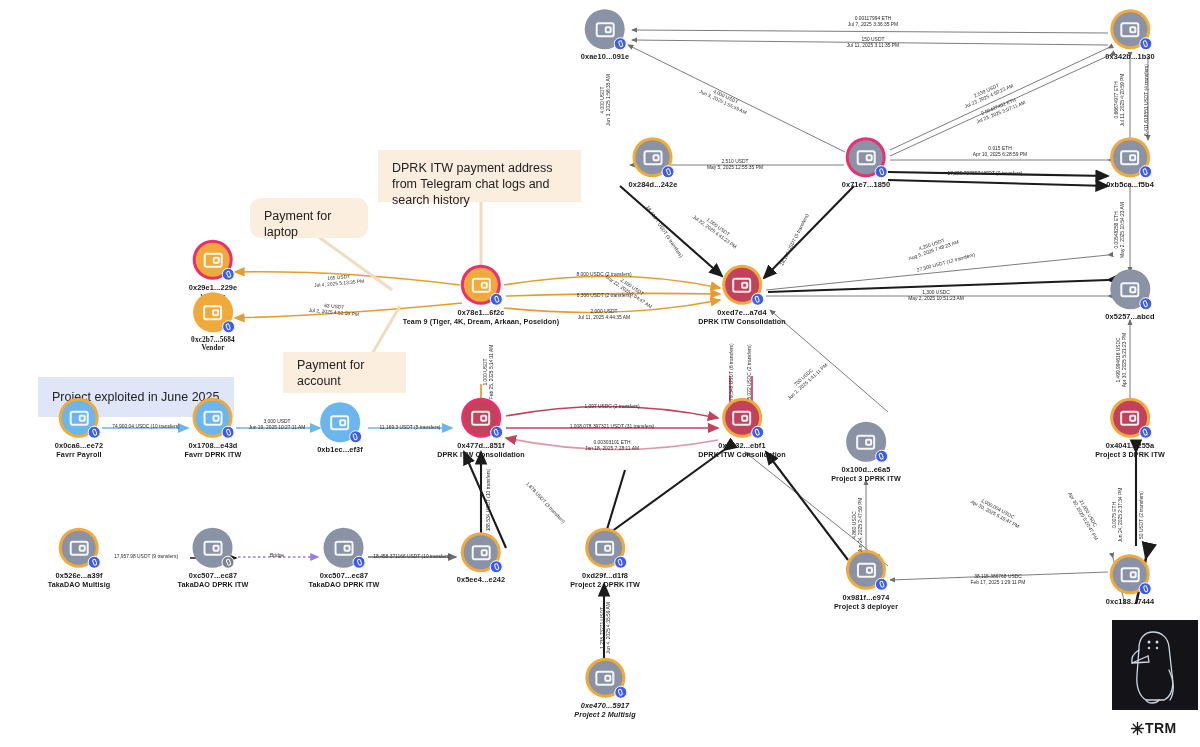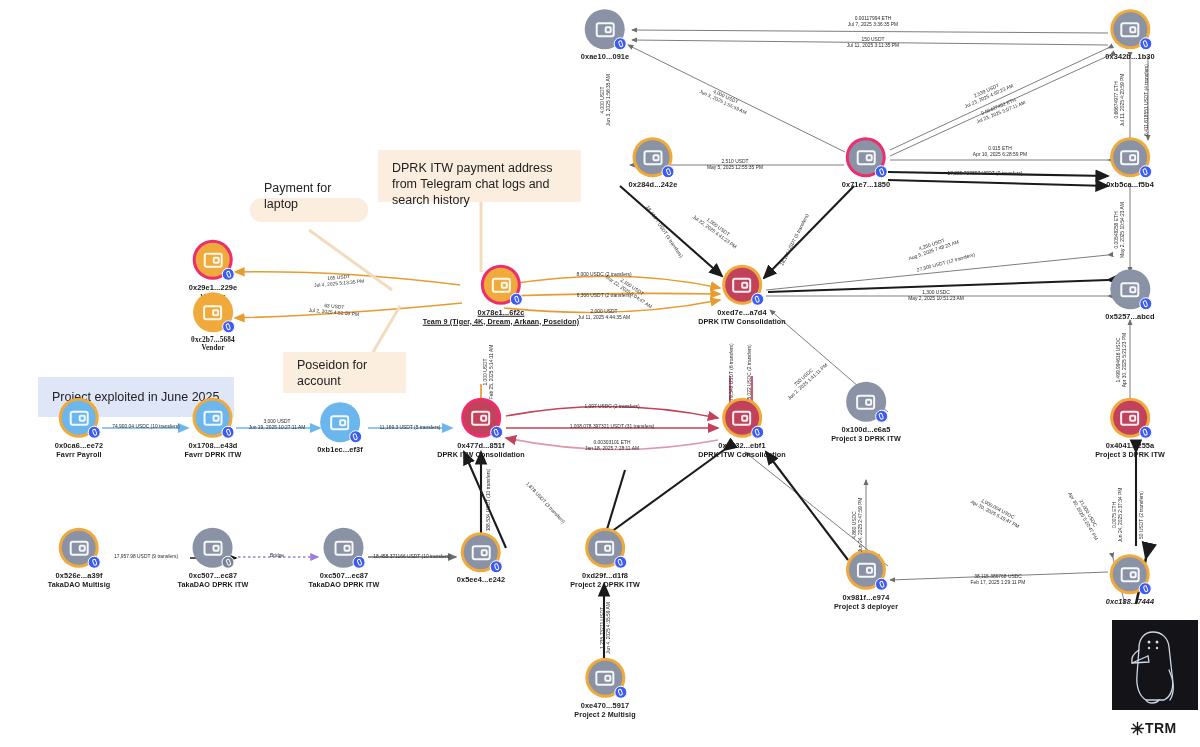--- a/index.html
+++ b/index.html
@@ -141,25 +141,25 @@
   <g fill="none" stroke="#f3dcbd" stroke-width="3">
     <path d="M481,200 L481,272"></path>
     <path d="M309,230 L392,290"></path>
     <path d="M355,383 L400,306"></path>
   </g>
 </svg>
 
 <div class="callout tan" style="left:378px;top:150px;width:203px;height:52px;">
   <span>DPRK ITW payment address from Telegram chat logs and search history</span>
 </div>
-<div class="callout tan" style="left:250px;top:198px;width:118px;height:24px;display:flex;align-items:flex-end;border-radius:11px;">
+<div class="callout tan" style="left:250px;top:198px;width:118px;height:40px;display:flex;align-items:flex-start;border-radius:11px;">
   <span>Payment for laptop</span>
 </div>
 <div class="callout tan" style="left:283px;top:352px;width:123px;height:41px;display:flex;align-items:center;">
-  <span>Poseidon for account</span>
+  <span>Payment for account</span>
 </div>
 <div class="callout blue" style="left:38px;top:377px;width:196px;height:40px;display:flex;align-items:center;">
   <span>Project exploited in June 2025</span>
 </div>
 
 <div id="nodes-layer">
     <div class="node c-gray" style="left: 605px; top: 35px;">
       <div class="disc">
         <div class="inner">
           <div class="wallet"></div>
@@ -231,21 +231,21 @@
         <div class="inner">
           <div class="wallet"></div>
         </div>
         <div class="badge">
           <i></i>
         </div>
       </div>
       <div class="nlabel">0xc2b7...5684</div>
       <div class="nsub">Vendor</div>
     </div>
-    <div class="node c-org-p" style="left: 501px; top: 295px; text-decoration: underline;">
+    <div class="node c-org-p" style="left: 481px; top: 295px;">
       <div class="disc">
         <div class="inner">
           <div class="wallet"></div>
         </div>
         <div class="badge">
           <i></i>
         </div>
       </div>
       <div class="nlabel">0x78e1...6f2c</div>
       <div class="nsub">Team 9 (Tiger, 4K, Dream, Arkaan, Poseidon)</div>
@@ -325,21 +325,21 @@
         <div class="inner">
           <div class="wallet"></div>
         </div>
         <div class="badge">
           <i></i>
         </div>
       </div>
       <div class="nlabel">0x7e32...ebf1</div>
       <div class="nsub">DPRK ITW Consolidation</div>
     </div>
-    <div class="node c-gray" style="left: 866px; top: 412px;">
+    <div class="node c-gray" style="left: 866px; top: 452px;">
       <div class="disc">
         <div class="inner">
           <div class="wallet"></div>
         </div>
         <div class="badge">
           <i></i>
         </div>
       </div>
       <div class="nlabel">0x100d...e6a5</div>
       <div class="nsub">Project 3 DPRK ITW</div>
@@ -420,32 +420,32 @@
         <div class="inner">
           <div class="wallet"></div>
         </div>
         <div class="badge">
           <i></i>
         </div>
       </div>
       <div class="nlabel">0x981f...e974</div>
       <div class="nsub">Project 3 deployer</div>
     </div>
-    <div class="node c-gray-o" style="left: 1130px; top: 580px; font-style: italic;">
+    <div class="node c-gray-o" style="left: 1130px; top: 580px;">
       <div class="disc">
         <div class="inner">
           <div class="wallet"></div>
         </div>
         <div class="badge">
           <i></i>
         </div>
       </div>
       <div class="nlabel">0xc188...7444</div>
     </div>
-    <div class="node c-gray-o" style="left: 605px; top: 688px;">
+    <div class="node c-gray-o" style="left: 605px; top: 688px; font-style: italic;">
       <div class="disc">
         <div class="inner">
           <div class="wallet"></div>
         </div>
         <div class="badge">
           <i></i>
         </div>
       </div>
       <div class="nlabel">0xe470...5917</div>
       <div class="nsub">Project 2 Multisig</div>

